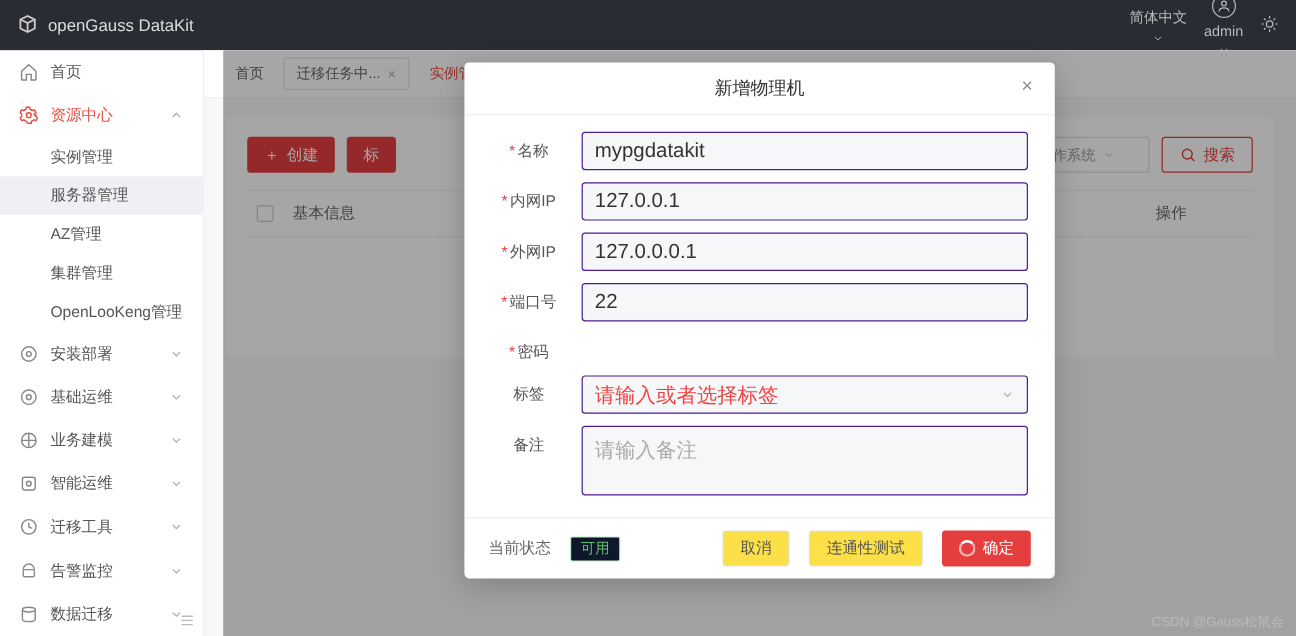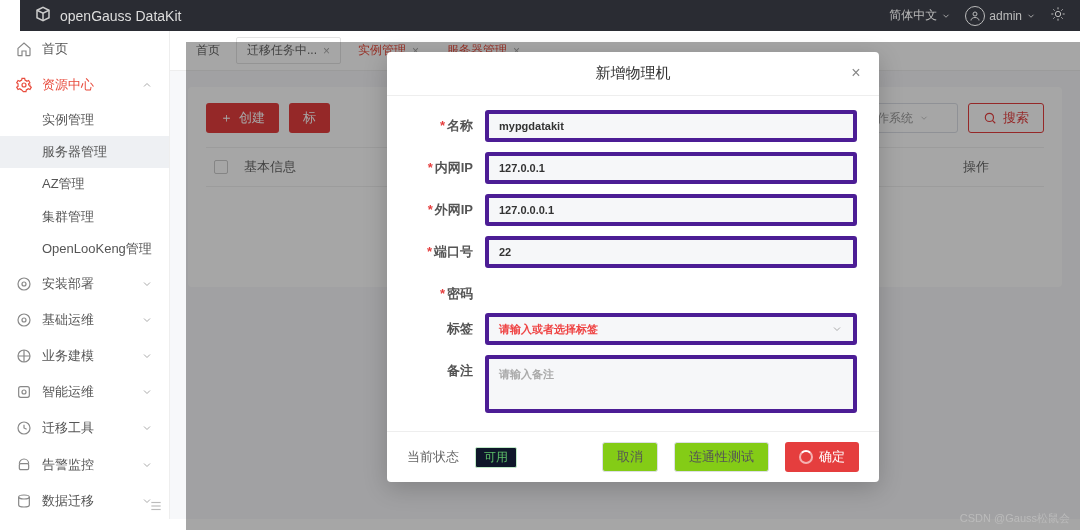--- a/index.html
+++ b/index.html
@@ -1,24 +1,24 @@
 <!DOCTYPE html>
 <html><head>
 <meta charset="utf-8">
 <style>
   * { box-sizing: border-box; margin: 0; padding: 0; }
   html, body { width: 1080px; height: 530px; font-family: "Microsoft YaHei", Arial, sans-serif; overflow: hidden; background: #fff; }
   body { font-size: 13px; color: #333; position: relative; }
 
   
-  .topbar { height: 31px; background: #2a2c33; color: #ddd; display:flex; align-items:center; padding:0 14px; justify-content:space-between;margin-left:20px; }
+  .topbar { height: 42px; background: #2a2c33; color: #ddd; display:flex; align-items:center; padding:0 14px; justify-content:space-between; }
   .brand { display:flex; align-items:center; gap:8px; font-size:14px; }
   .brand svg { width:18px; height:18px; fill:none; stroke:#ccc; stroke-width:2; }
   .top-right { display:flex; align-items:center; gap:14px; font-size:12px; color:#bbb; }
-  .top-item { display:flex; align-items:center; gap:4px; cursor:pointer; }
+  .top-item { display:flex; align-items:center; gap:4px; cursor:pointer;flex-direction:column; }
   .chev { width:10px; height:10px; stroke:#bbb; stroke-width:2; fill:none; }
   .avatar-circ { width:20px; height:20px; border:1.5px solid #bbb; border-radius:50%; display:flex; align-items:center; justify-content:center; }
   .avatar-circ svg { width:12px; height:12px; stroke:#bbb; stroke-width:2; fill:none; }
   .sun-icon svg { width:16px; height:16px; stroke:#bbb; stroke-width:1.5; fill:none; }
 
   .layout { display:flex; height:calc(100% - 42px); }
 
   
   .sidebar { width:170px; border-right:1px solid #eee; background:#fff; display:flex; flex-direction:column; overflow:hidden; position:relative; }
   .side-item { display:flex; align-items:center; height:38px; padding:0 16px; gap:10px; color:#555; cursor:pointer; font-size:13px; }
@@ -50,40 +50,40 @@
   .table-head .chk { width:14px; height:14px; border:1px solid #ccc; border-radius:2px; margin-right:16px; }
   .table-head .col-r { margin-left:auto; width:120px; text-align:center; }
 
   
   .overlay { position:absolute; top:42px; left:170px; right:0; bottom:0; background:rgba(0,0,0,0.35); display:flex; justify-content:center;margin-left:16px; }
   .modal { width:492px; background:#fff; border-radius:4px; margin-top:10px; max-height:430px; display:flex; flex-direction:column; box-shadow:0 6px 24px rgba(0,0,0,.2); }
   .modal-head { height:44px; display:flex; align-items:center; justify-content:center; position:relative; border-bottom:1px solid #eee; font-size:15px; color:#333; }
   .modal-close { position:absolute; right:14px; top:12px; width:18px; height:18px; cursor:pointer; color:#888; font-size:16px; line-height:18px; text-align:center; }
   .modal-body { flex:1; overflow:auto; padding:14px 22px 8px 22px; }
   .form-row { display:flex; align-items:flex-start; margin-bottom:10px; }
-  .form-label { width:64px; text-align:right; padding-top:7px; font-size:13px; color:#555;font-weight:bold; }
+  .form-label { width:64px; text-align:center; padding-top:7px; font-size:13px; color:#555; }
   .form-label .req { color:#e53e3e; margin-right:2px; }
   .form-field { flex:1; margin-left:12px; }
-  .ipt { width:100%; height:32px; border:4px solid #4c1d95; border-radius:3px; padding:0 10px; font-size:11px; background:#f6f7f9; color:#333; outline:none;font-weight:bold; }
+  .ipt { width:100%; height:32px; border:1px solid #4c1d95; border-radius:3px; padding:0 10px; font-size:17px; background:#f6f7f9; color:#333; outline:none; }
   textarea.ipt { height:58px; padding:8px 10px; resize:none; }
   .ipt::placeholder { color:#aaa; }
   .pwd-wrap { position:relative; display:flex; align-items:center; gap:10px; }
   .pwd-wrap .ipt { flex:1; padding-right:32px; }
   .eye { position:absolute; right:150px; top:8px; width:16px; height:16px; }
   .eye svg { width:16px; height:16px; stroke:#888; fill:none; stroke-width:1.6; }
   .remember { display:flex; align-items:center; gap:6px; white-space:nowrap; }
   .chkbox { width:16px; height:16px; border-radius:2px; background:#e53e3e; display:flex; align-items:center; justify-content:center; }
   .chkbox svg { width:10px; height:10px; stroke:#fff; stroke-width:3; fill:none; }
   .select-like { display:flex; align-items:center; justify-content:space-between; }
   .select-like .sel-chev { width:12px; height:12px; stroke:#aaa; stroke-width:2; fill:none; }
   .modal-foot { border-top:1px solid #eee; padding:10px 20px; display:flex; align-items:center; gap:16px; }
   .status-label { font-size:13px; color:#666; }
   .status-tag { font-size:12px; color:#5ec26a; border:1px solid #bfe9c6; background:#0f172a; padding:1px 8px; border-radius:2px; }
   .modal-foot .spacer { flex:1; }
-  .btn-plain { background:#84cc16; border:1px solid #dcdfe6; color:#555; }
+  .btn-plain { background:#fde047; border:1px solid #dcdfe6; color:#555; }
   .btn-confirm { background:#e53e3e; color:#fff; display:inline-flex; align-items:center; gap:6px; }
   .spin { width:14px; height:14px; border:2px solid rgba(255,255,255,.6); border-top-color:#fff; border-radius:50%; }
 
   .watermark { position:absolute; right:10px; bottom:4px; font-size:11px; color:#bbb; }
 </style>
 </head>
 <body>
 
 <div class="topbar">
   <div class="brand">

